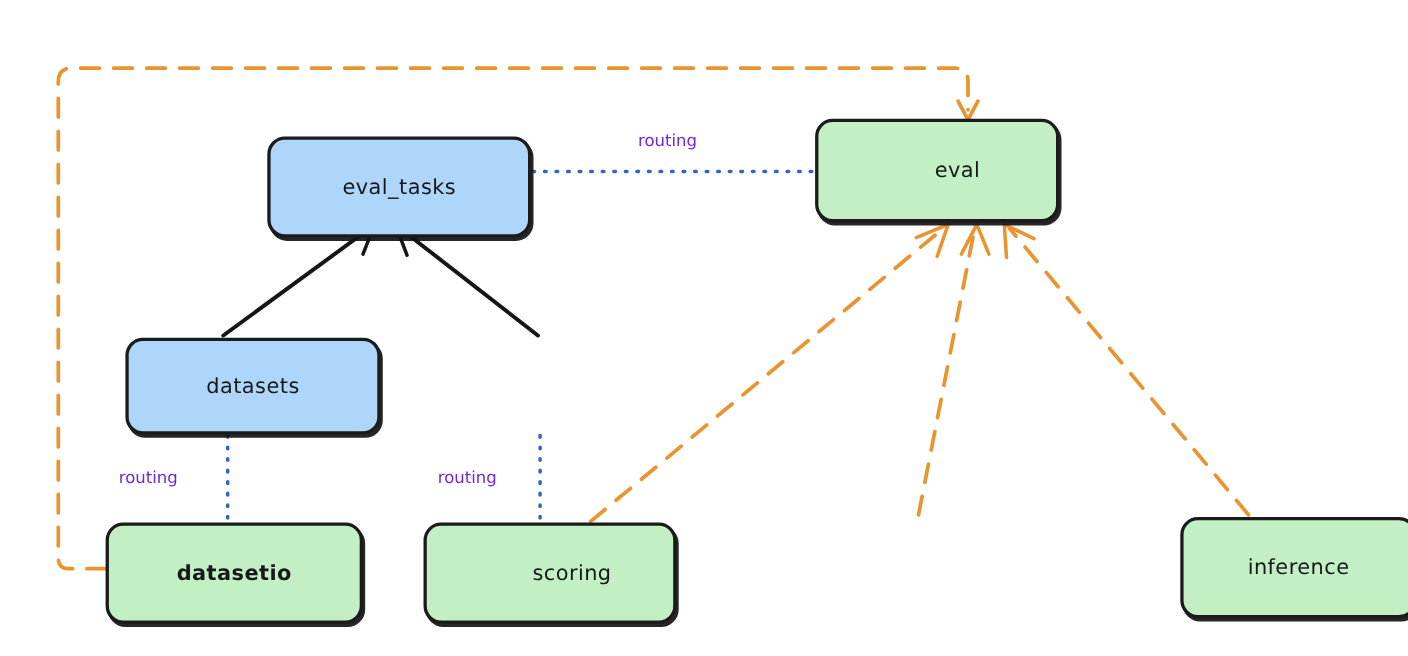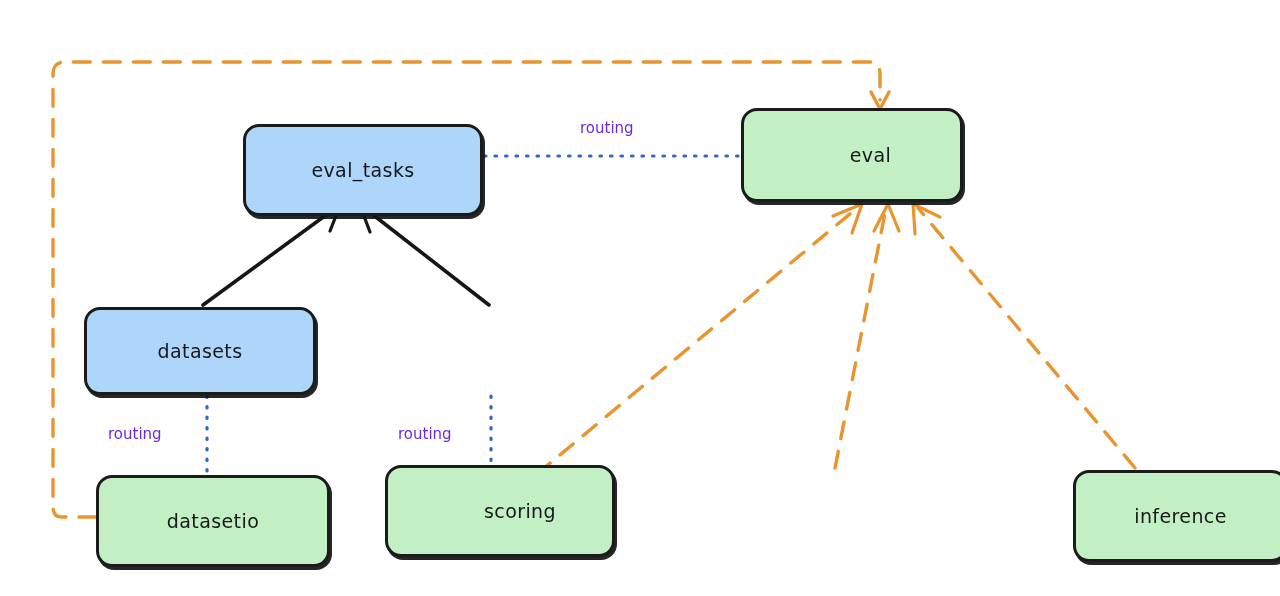--- a/index.html
+++ b/index.html
@@ -109,30 +109,30 @@
   </svg>
 
   <div class="node blue" style="left:232px; top:124px; width:240px; height:92px;margin-left:11px;">
     <span class="node-label">eval_tasks</span>
   </div>
 
   <div class="node green" style="left:741px; top:108px; width:222px; height:94px;padding-left:37px;">
     <span class="node-label">eval</span>
   </div>
 
-  <div class="node blue" style="left:84px; top:307px; width:232px; height:88px;">
+  <div class="node blue" style="left:114px; top:307px; width:232px; height:88px;">
     <span class="node-label">datasets</span>
   </div>
 
 
-  <div class="node green" style="left:96px; top:475px; width:234px; height:92px;">
+  <div class="node green" style="left:96px; top:475px; width:234px; height:92px;font-weight:bold;">
     <span class="node-label">datasetio</span>
   </div>
 
-  <div class="node green" style="left:385px; top:465px; width:230px; height:92px;padding-left:40px;">
+  <div class="node green" style="left:385px; top:475px; width:230px; height:92px;padding-left:40px;">
     <span class="node-label">scoring</span>
   </div>
 
 
   <div class="node green" style="left:1073px; top:470px; width:215px; height:92px;">
     <span class="node-label">inference</span>
   </div>
 
   <div class="edge-label" style="left:580px; top:119px;">routing</div>
 

